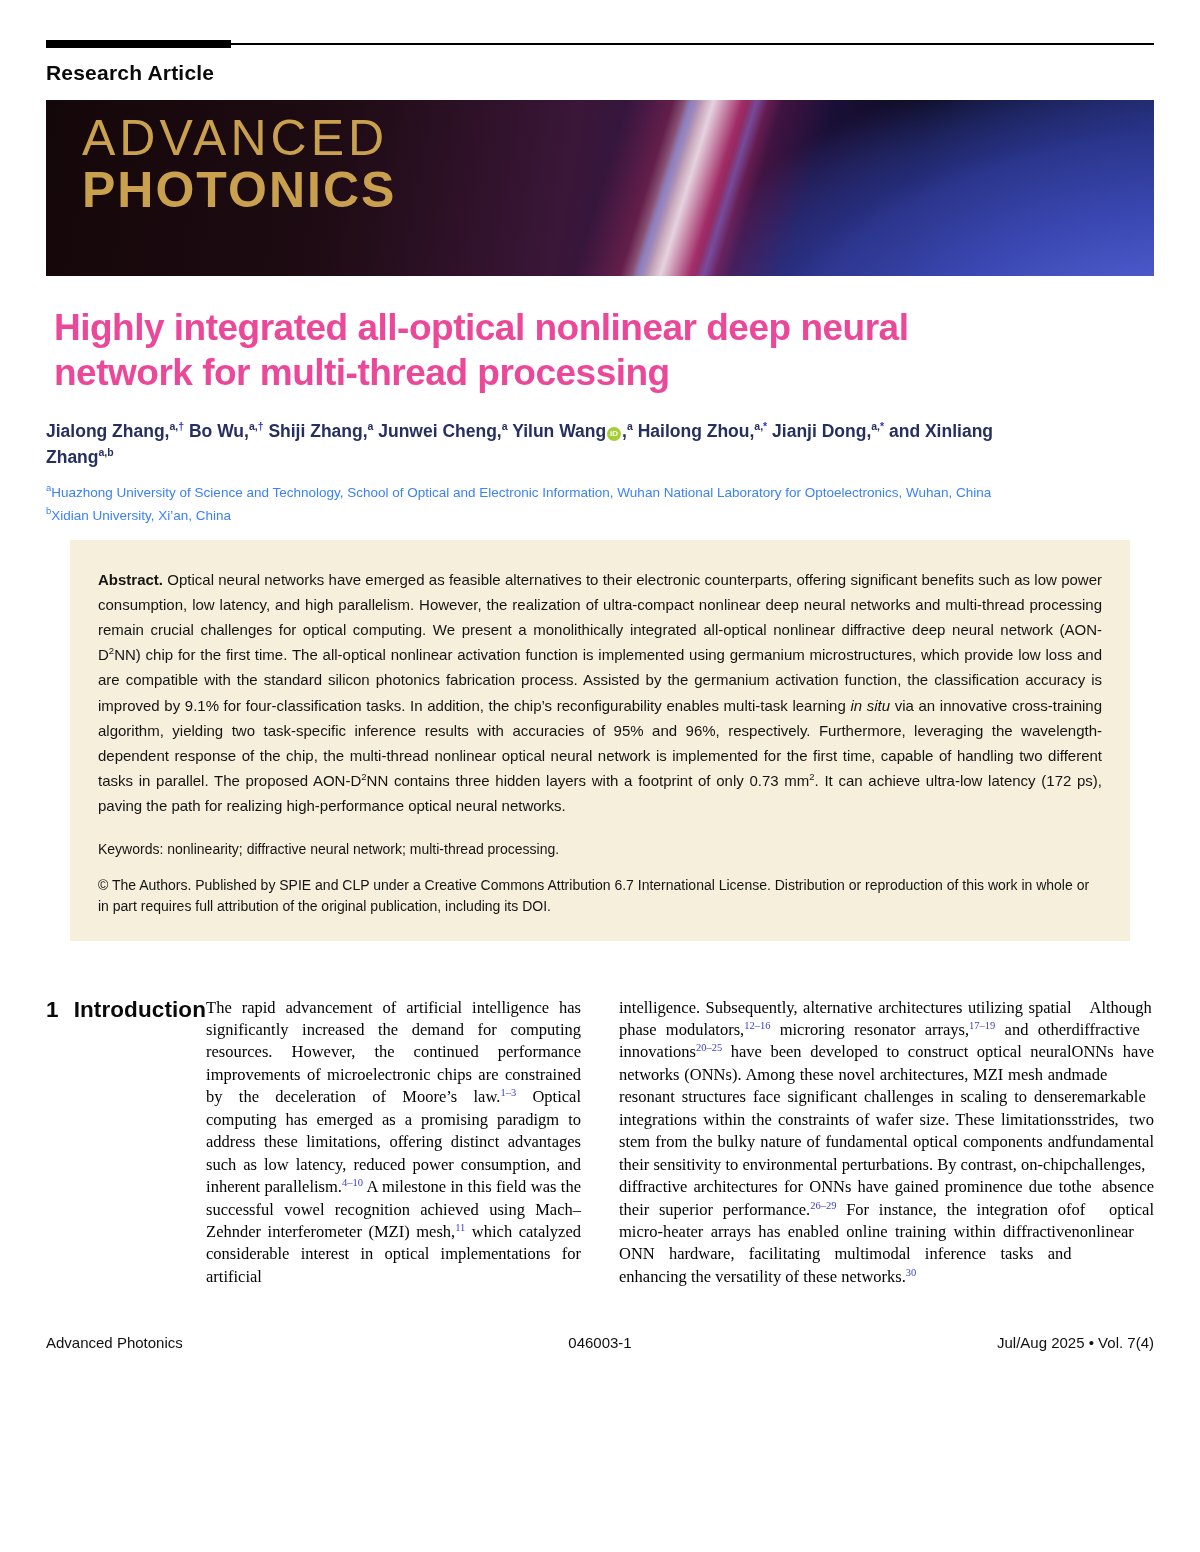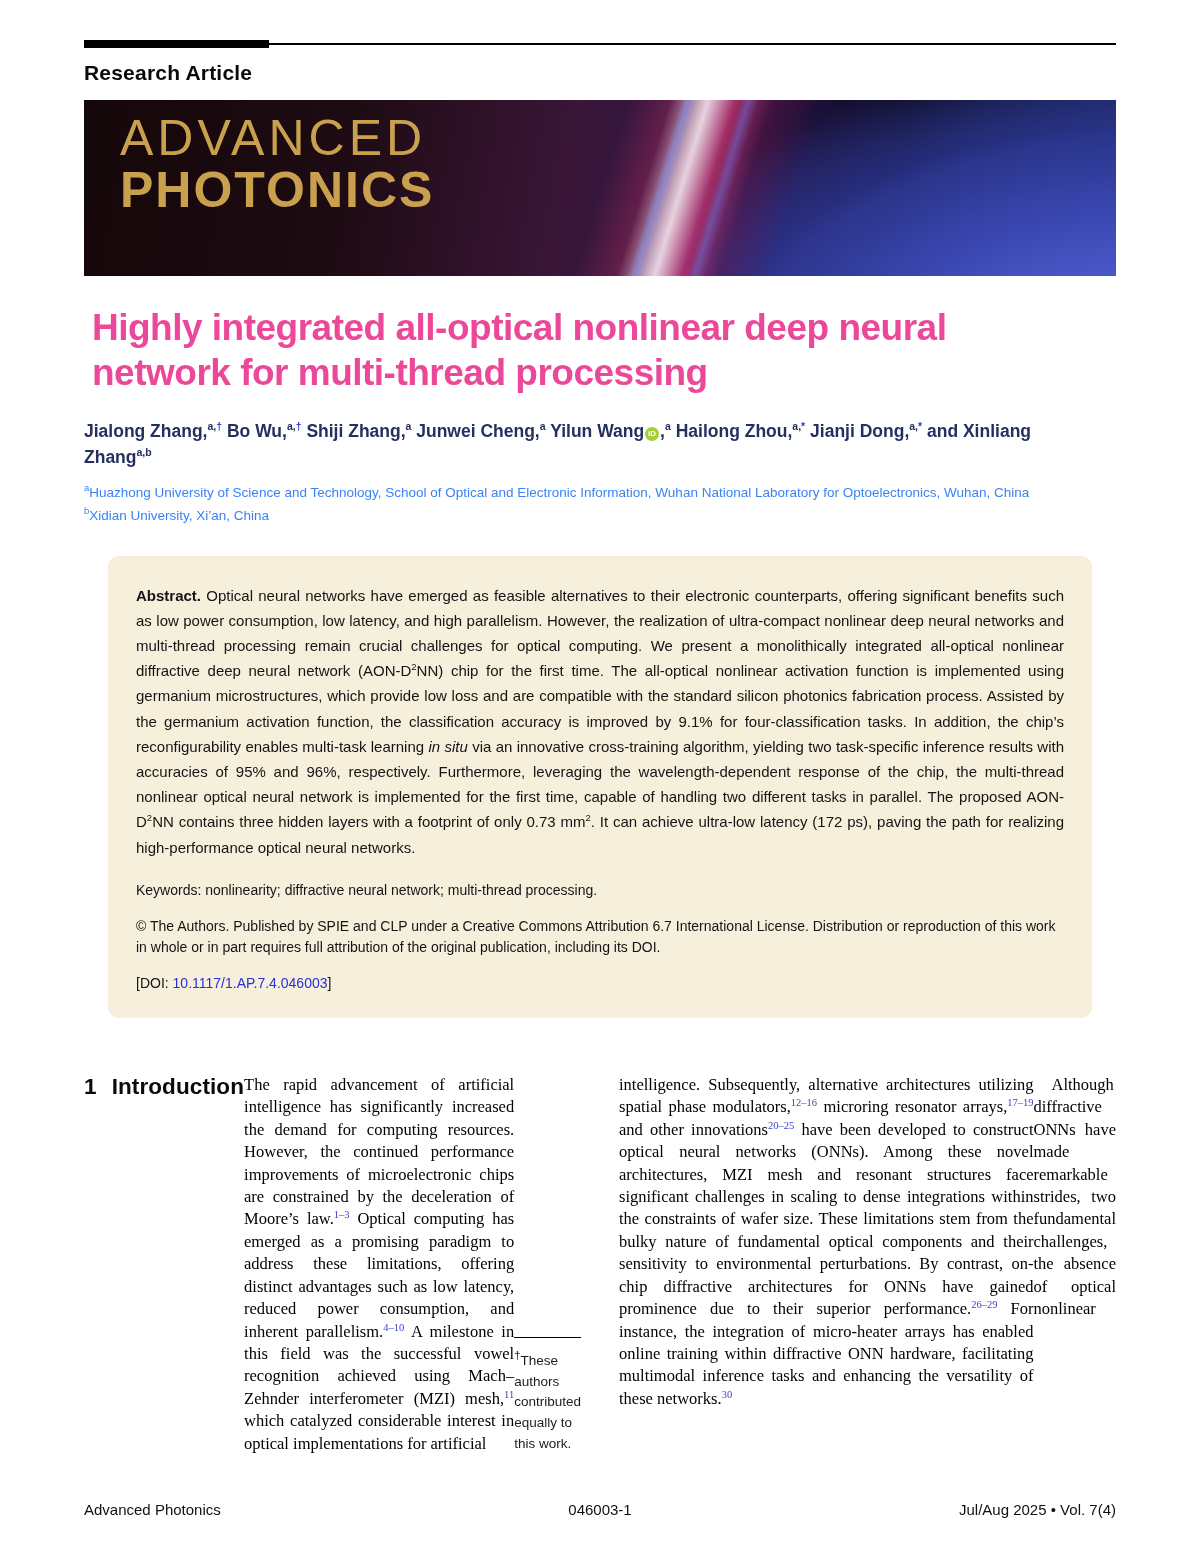--- a/index.html
+++ b/index.html
@@ -9,21 +9,21 @@
     --ref:#3c43c8;
     --abstract-bg:#f6efdb;
     --ink:#0a0a0a;
   }
   *{box-sizing:border-box;}
   html,body{margin:0;padding:0;}
   body{
     width:1200px;min-height:1552px;background:#ffffff;color:var(--ink);
     font-family:"Liberation Sans", sans-serif;
   }
-  .page{padding:40px 84px 26px;}
+  .page{padding:40px 46px 26px;}
 
   
   .top-rule{display:flex;align-items:center;margin-bottom:13px;}
   .top-rule .thick{width:185px;height:8px;background:#000;flex:0 0 auto;}
   .top-rule .thin{flex:1;height:2px;background:#000;}
 
   .kicker{font-size:21px;font-weight:bold;letter-spacing:.2px;margin:0 0 15px;}
 
   
   .banner{
@@ -51,23 +51,22 @@
     display:inline-block;width:14px;height:14px;border-radius:50%;
     background:#a6ce39;color:#fff;font-size:8px;font-weight:bold;
     text-align:center;line-height:14px;vertical-align:1px;margin:0 1px;
   }
   .affiliations{font-size:13.5px;line-height:1.58;color:#3b82f6;}
   .affiliations .aff-line{margin:0;}
   .affiliations sup{font-size:9.5px;}
 
   
   .abstract-box{
-    margin:30px 24px 0;background:var(--abstract-bg);
+    margin:14px 24px 0;background:var(--abstract-bg);
     padding:27px 28px 24px;
-    border-radius:11px;
   }
   .abstract-text{
     font-size:15px;line-height:1.68;text-align:justify;margin:0 0 20px;color:#141414;
   }
   .abstract-text sup{font-size:9.5px;}
   .italic{font-style:italic;}
   .bold{font-weight:bold;}
   .meta-line{font-size:14px;line-height:1.5;margin:0 0 15px;color:#141414;}
   .meta-line:last-child{margin-bottom:0;}
   .link{color:var(--link);}
@@ -120,30 +119,28 @@
 
   <div class="affiliations">
     <p class="aff-line"><sup>a</sup><span>Huazhong University of Science and Technology, School of Optical and Electronic Information, Wuhan National Laboratory for Optoelectronics, Wuhan, China</span></p>
     <p class="aff-line"><sup>b</sup><span>Xidian University, Xi’an, China</span></p>
   </div>
 
   <div class="abstract-box">
     <p class="abstract-text"><span class="bold">Abstract.</span><span> Optical neural networks have emerged as feasible alternatives to their electronic counterparts, offering significant benefits such as low power consumption, low latency, and high parallelism. However, the realization of ultra-compact nonlinear deep neural networks and multi-thread processing remain crucial challenges for optical computing. We present a monolithically integrated all-optical nonlinear diffractive deep neural network (AON-D</span><sup>2</sup><span>NN) chip for the first time. The all-optical nonlinear activation function is implemented using germanium microstructures, which provide low loss and are compatible with the standard silicon photonics fabrication process. Assisted by the germanium activation function, the classification accuracy is improved by 9.1% for four-classification tasks. In addition, the chip’s reconfigurability enables multi-task learning </span><span class="italic">in situ</span><span> via an innovative cross-training algorithm, yielding two task-specific inference results with accuracies of 95% and 96%, respectively. Furthermore, leveraging the wavelength-dependent response of the chip, the multi-thread nonlinear optical neural network is implemented for the first time, capable of handling two different tasks in parallel. The proposed AON-D</span><sup>2</sup><span>NN contains three hidden layers with a footprint of only 0.73 mm</span><sup>2</sup><span>. It can achieve ultra-low latency (172 ps), paving the path for realizing high-performance optical neural networks.</span></p>
     <p class="meta-line">Keywords: nonlinearity; diffractive neural network; multi-thread processing.</p>
     <p class="meta-line">© The Authors. Published by SPIE and CLP under a Creative Commons Attribution 6.7 International License. Distribution or reproduction of this work in whole or in part requires full attribution of the original publication, including its DOI.</p>
-    <p class="meta-line"><span>[DOI: </span><span class="link">10.1117/1.AP.7.4.046003</span><span>]</span></p>
   </div>
 
   <div class="columns">
 
     <div class="col">
       <h2 class="section-heading"><span class="num">1</span><span>Introduction</span></h2>
       <p class="body-text"><span>The rapid advancement of artificial intelligence has significantly increased the demand for computing resources. However, the continued performance improvements of microelectronic chips are constrained by the deceleration of Moore’s law.</span><sup class="ref">1–3</sup><span> Optical computing has emerged as a promising paradigm to address these limitations, offering distinct advantages such as low latency, reduced power consumption, and inherent parallelism.</span><sup class="ref">4–10</sup><span> A milestone in this field was the successful vowel recognition achieved using Mach–Zehnder interferometer (MZI) mesh,</span><sup class="ref">11</sup><span> which catalyzed considerable interest in optical implementations for artificial</span></p>
       <div class="fn-block">
-        <p class="footnote"><sup>†</sup><span>These authors contributed equally to this work.</span></p>
       </div>
     </div>
 
     <div class="col">
       <p class="body-text"><span>intelligence. Subsequently, alternative architectures utilizing spatial phase modulators,</span><sup class="ref">12–16</sup><span> microring resonator arrays,</span><sup class="ref">17–19</sup><span> and other innovations</span><sup class="ref">20–25</sup><span> have been developed to construct optical neural networks (ONNs). Among these novel architectures, MZI mesh and resonant structures face significant challenges in scaling to dense integrations within the constraints of wafer size. These limitations stem from the bulky nature of fundamental optical components and their sensitivity to environmental perturbations. By contrast, on-chip diffractive architectures for ONNs have gained prominence due to their superior performance.</span><sup class="ref">26–29</sup><span> For instance, the integration of micro-heater arrays has enabled online training within diffractive ONN hardware, facilitating multimodal inference tasks and enhancing the versatility of these networks.</span><sup class="ref">30</sup></p>
       <p class="body-text para-indent"><span>Although diffractive ONNs have made remarkable strides, two fundamental challenges, the absence of optical nonlinear</span></p>
     </div>
 
   </div>
 

